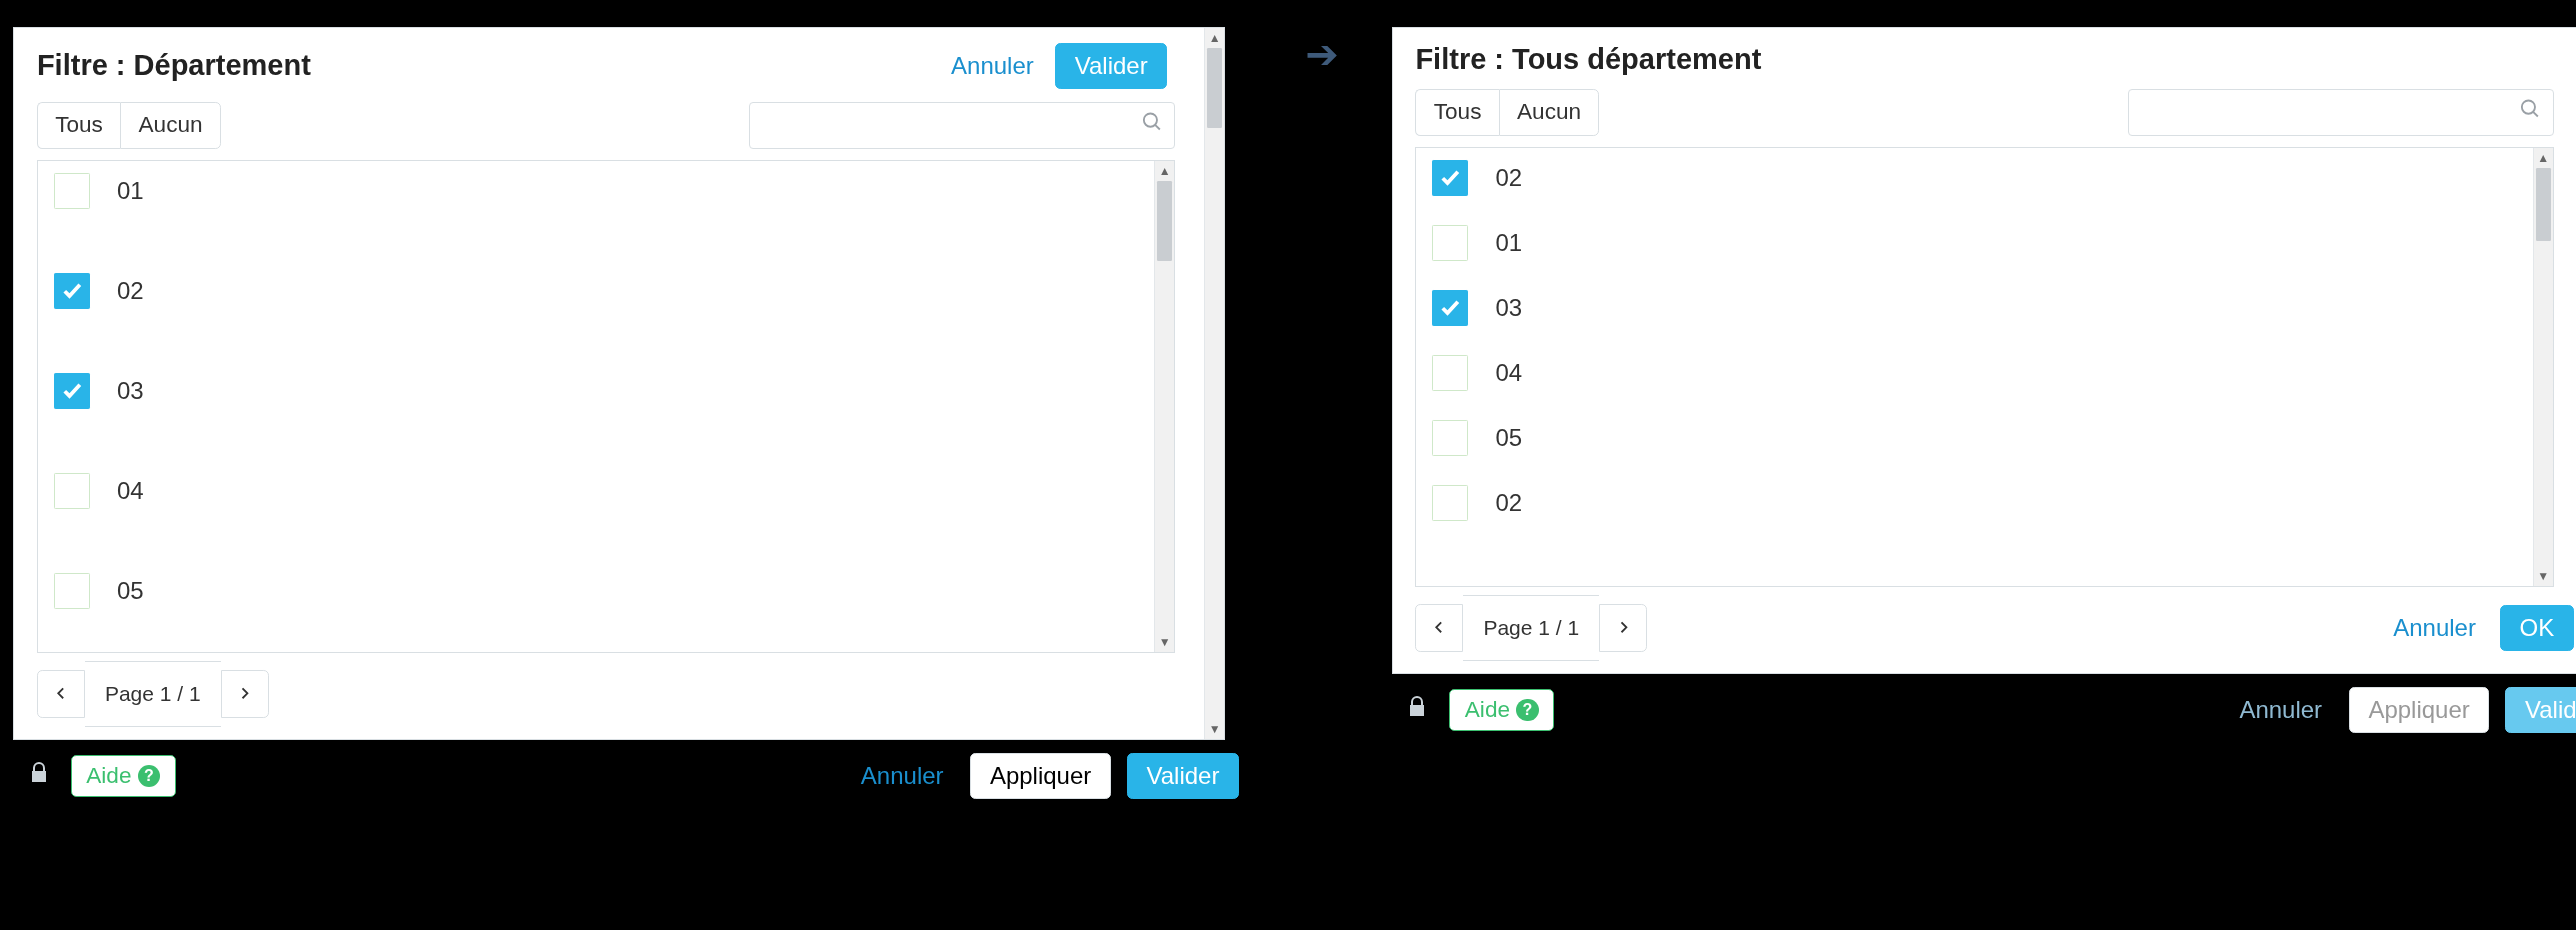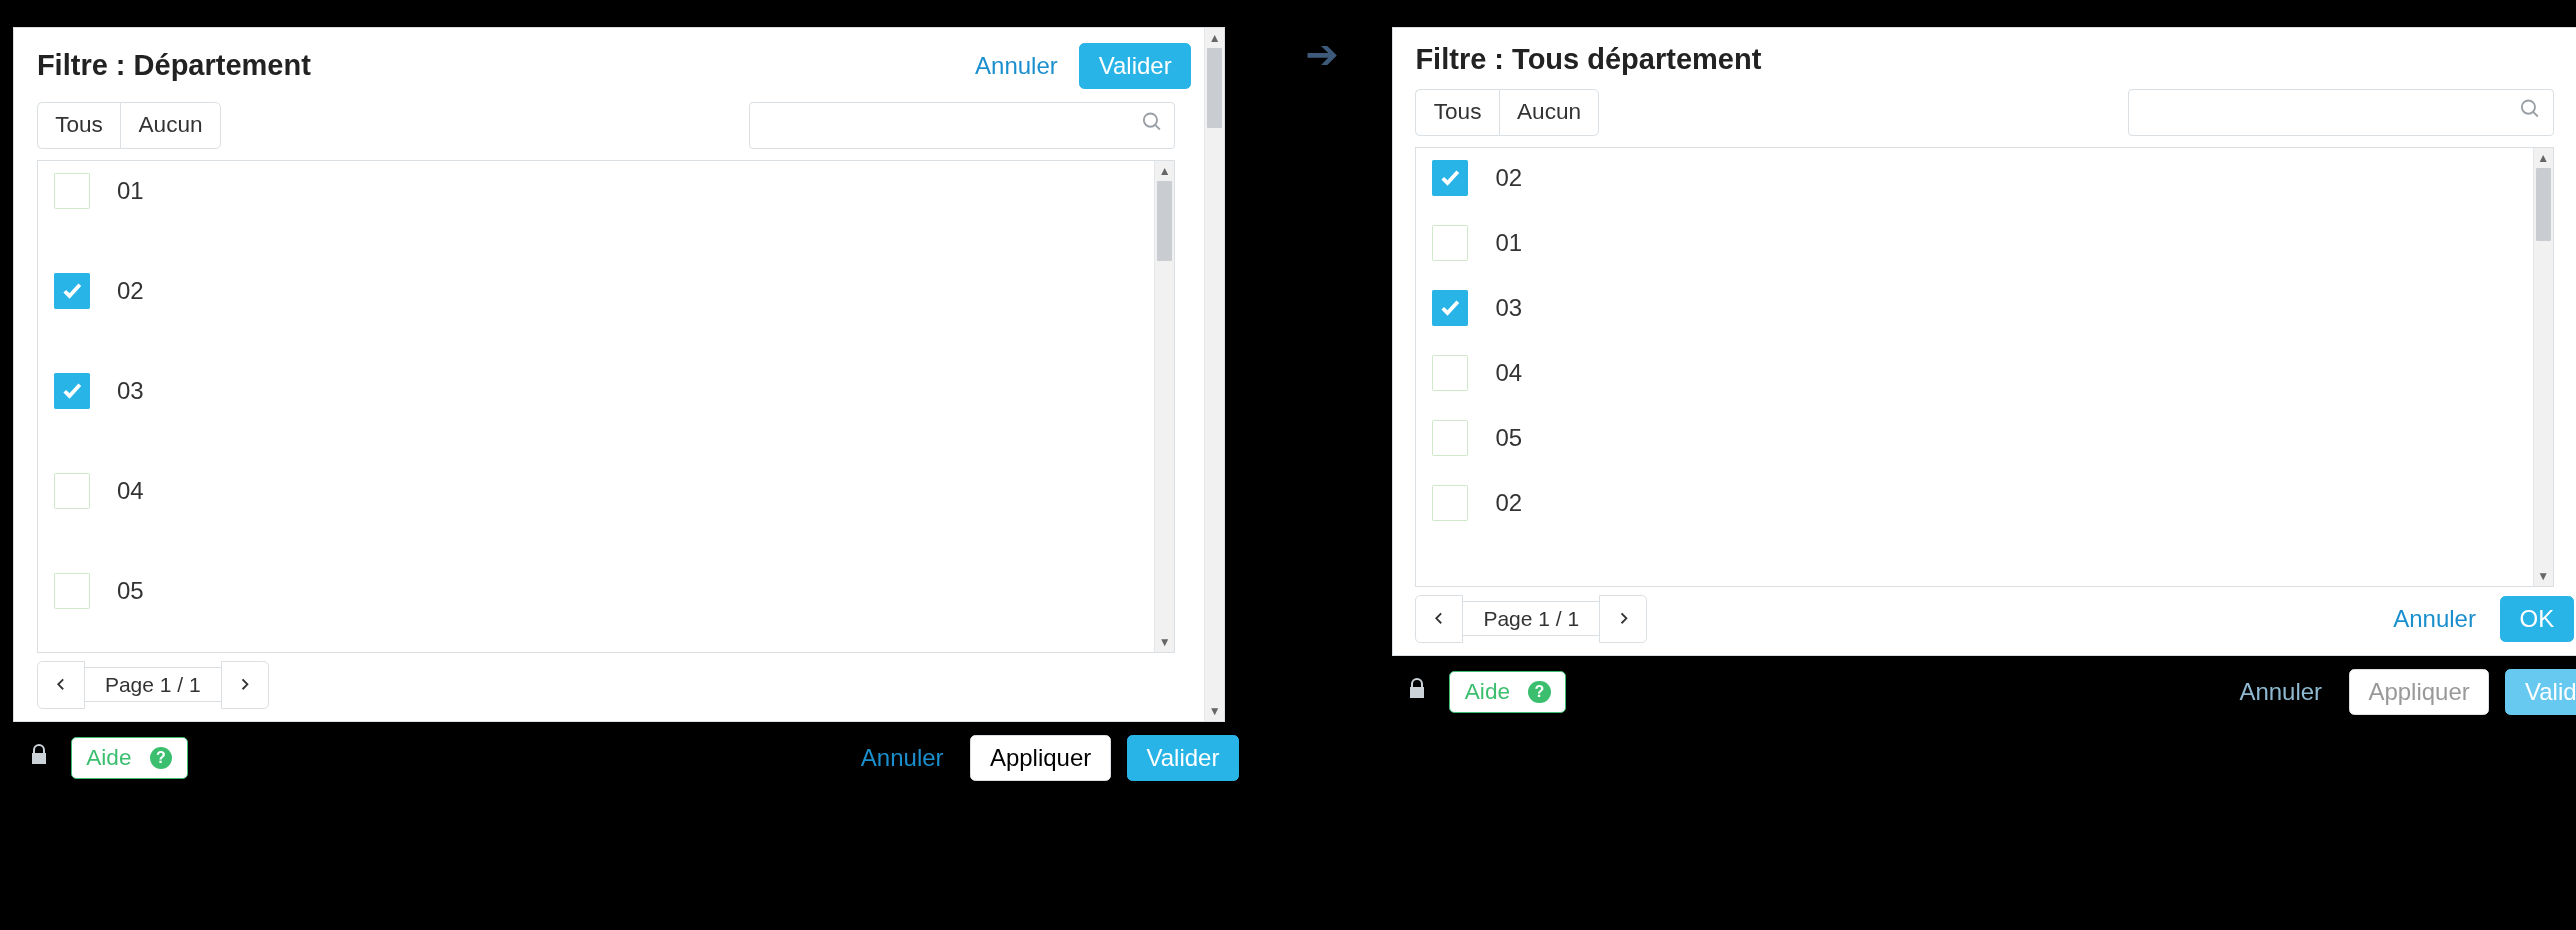--- a/index.html
+++ b/index.html
@@ -42,21 +42,21 @@
     border-left:0.7px solid #e3e7ea;
     display:flex; flex-direction:column; align-items:center;
   }
   .vbar .tr { height:20px; line-height:20px; font-size:12px; color:#666; }
   .vbar .track { flex:1; width:100%; position:relative; }
   .vbar .thumb { position:absolute; left:2px; right:2px; background:#c9cdd1; border-radius:1.3px; }
   .head {
     display:flex; align-items:center; justify-content:space-between;
     padding:14.7px 29px 13.3px 22.6px;
     border-bottom:0;
-    margin-right:4px;
+    margin-right:28px;
   }
   .title { font-size:29px; font-weight:600; color:#222; }
   .head-actions { display:flex; align-items:center; gap:10.7px; }
   .link-btn {
     color:#1a8fce; font-size:24px; cursor:pointer; padding:5.3px 10.7px;
   }
   .btn {
     border:0.7px solid #d9dfe3; border-radius:5.3px;
     font-size:24px; padding:8px 18.6px; cursor:pointer; background:#fff;
   }
@@ -123,35 +123,35 @@
   .list-vbar .thumb { position:absolute; left:2px; right:2px; background:#c9cdd1; border-radius:1.3px; }
   .pager {
     display:flex; align-items:center;
     margin:8px 29px 12px 22.6px;
     gap:0;
   }
   .pager .pbtn {
     border:0.7px solid #d9dfe3; background:#fff; height:48px; min-width:48px;
     display:flex; align-items:center; justify-content:center; font-size:20px; color:#333; cursor:pointer;
   }
-  .pager .ptxt { border:0.7px solid #d9dfe3; height:35px; display:flex; align-items:center; padding:0 20px; font-size:21px; color:#333; border-left:none; border-right:none; }
+  .pager .ptxt { border:0.7px solid #d9dfe3; height:66px; display:flex; align-items:center; padding:0 20px; font-size:21px; color:#333; border-left:none; border-right:none; }
   .pager .pbtn.prev { border-radius:5.3px 0 0 5.3px; }
   .pager .pbtn.next { border-radius:0 5.3px 5.3px 0; }
   .pager .right-actions { margin-left:auto; display:flex; align-items:center; gap:13.3px; }
   .foot {
     display:flex; align-items:center; justify-content:space-between;
     padding:13.3px 13.3px 0 13.3px;
     width:1239px;
   }
   .foot.right-w { width:1239px; }
   .foot .left { display:flex; align-items:center; gap:20px; }
   .lock-icon { color:#cbd3d9; font-size:25px; }
   .aide {
     border:1.3px solid #3bbf6f; border-radius:5.3px; padding:6.7px 14.7px;
-    display:flex; align-items:center; gap:18px; color:#3bbf6f; font-size:22.6px; cursor:pointer; background:#fff;
+    display:flex; align-items:center; gap:6px; color:#3bbf6f; font-size:22.6px; cursor:pointer; background:#fff;
   }
   .aide .q {
     width:22.6px;height:22.6px;border-radius:50%;background:#3bbf6f;color:#fff;font-size:16px;font-weight:700;
     display:flex;align-items:center;justify-content:center;
   }
   .foot .right { display:flex; align-items:center; gap:16px; }
 </style>
 </head>
 <body>
 

